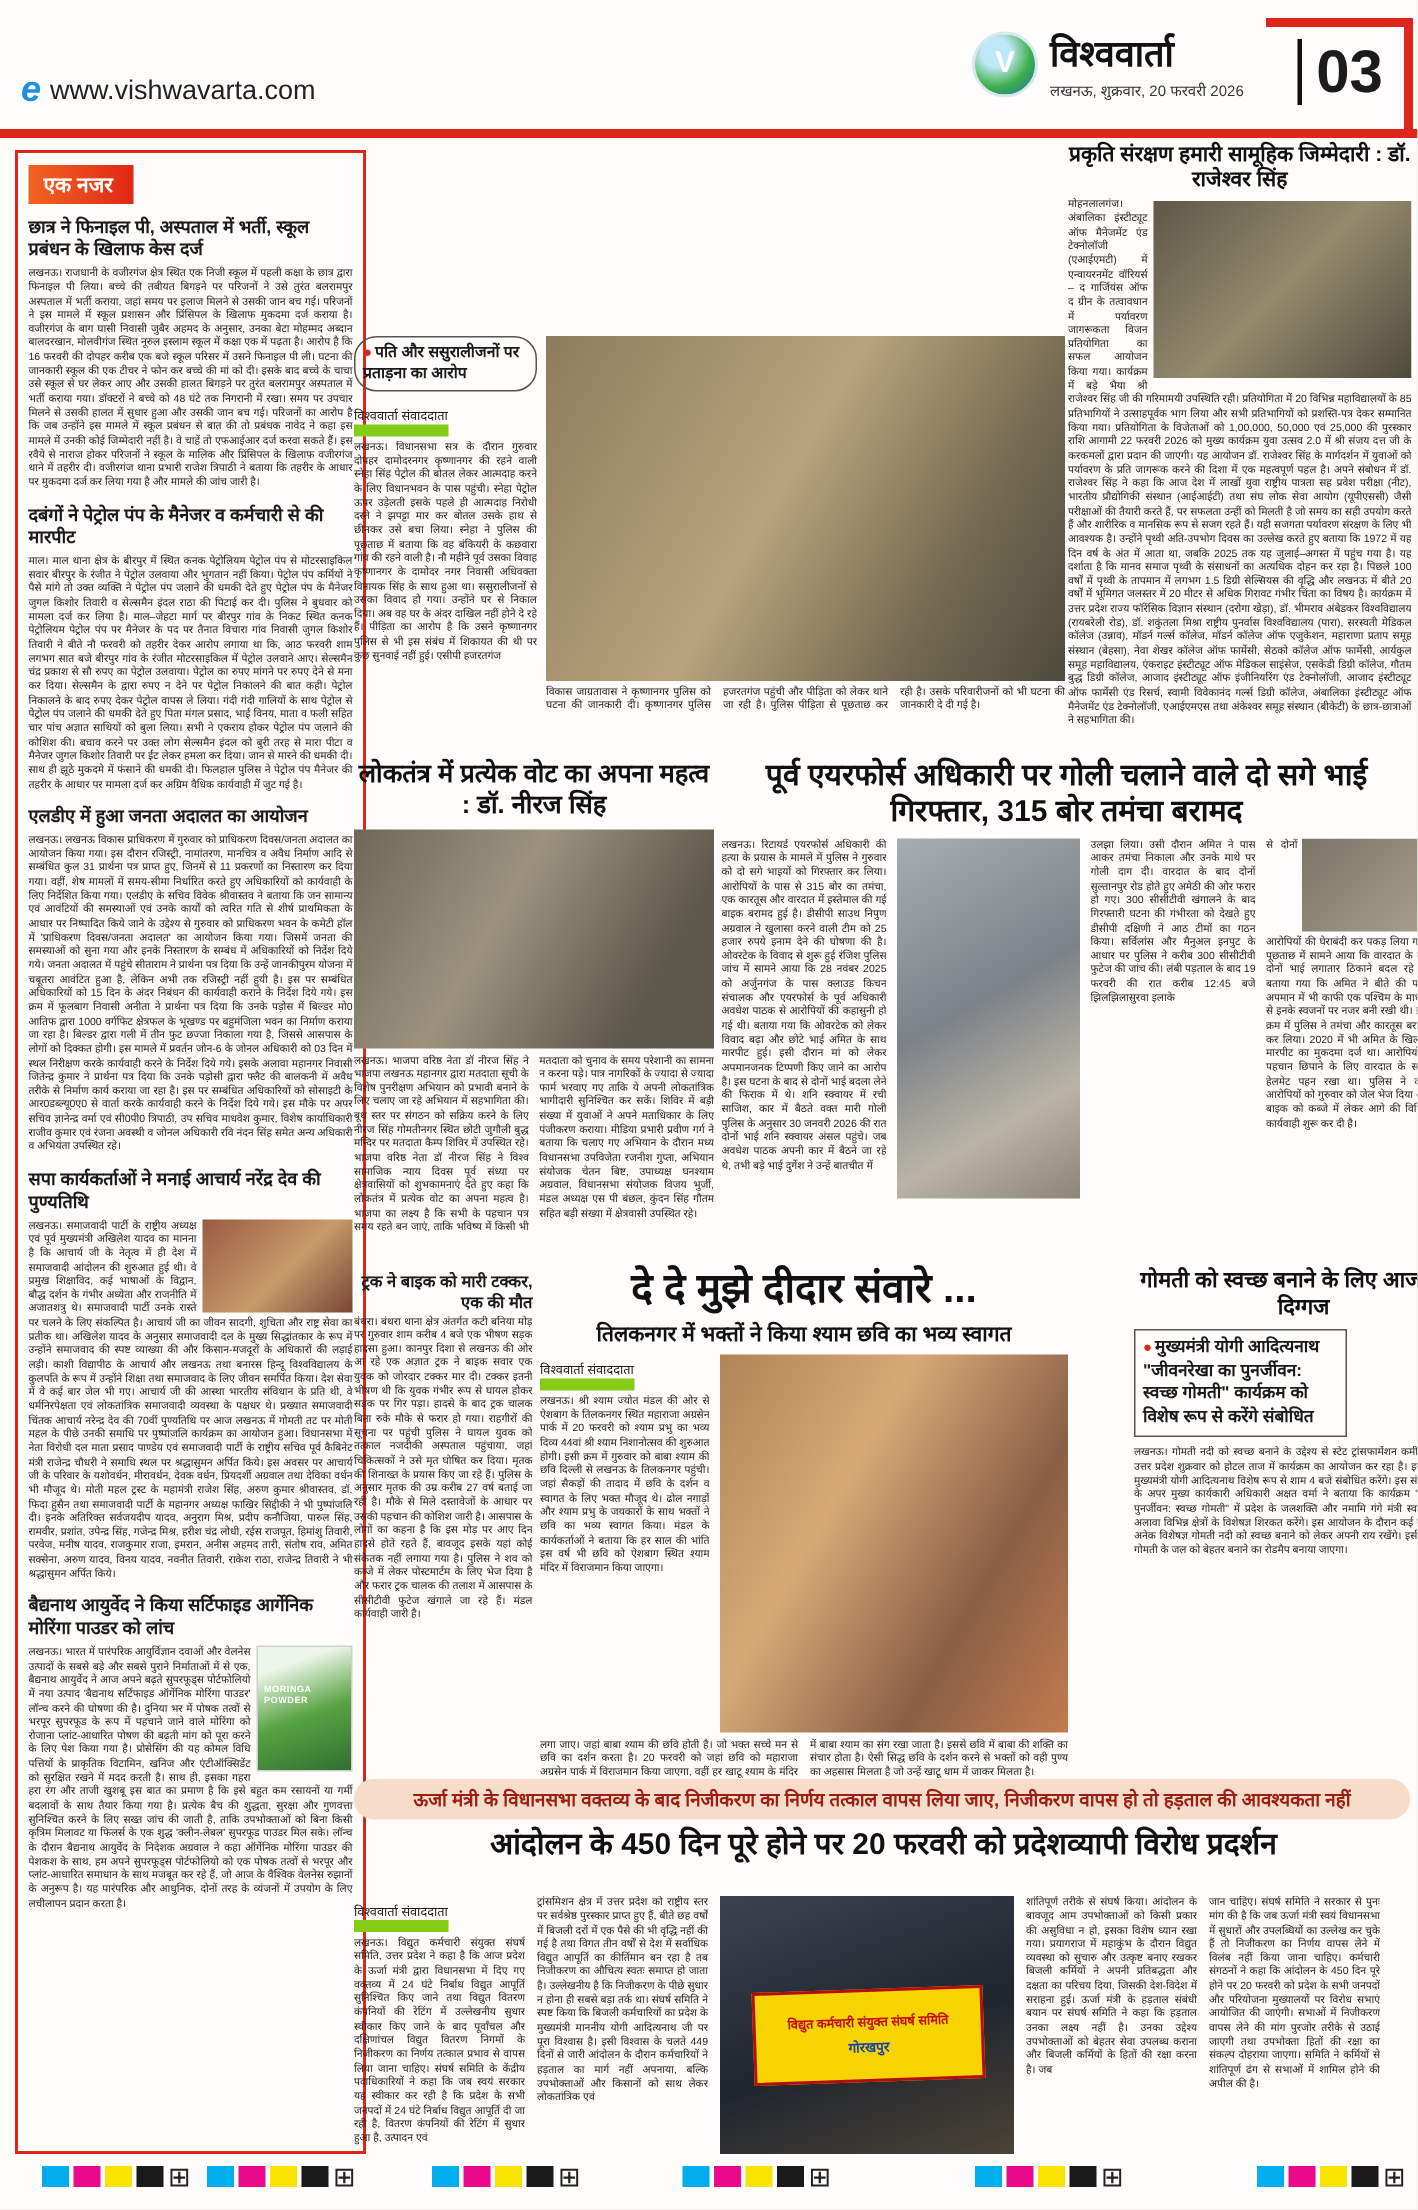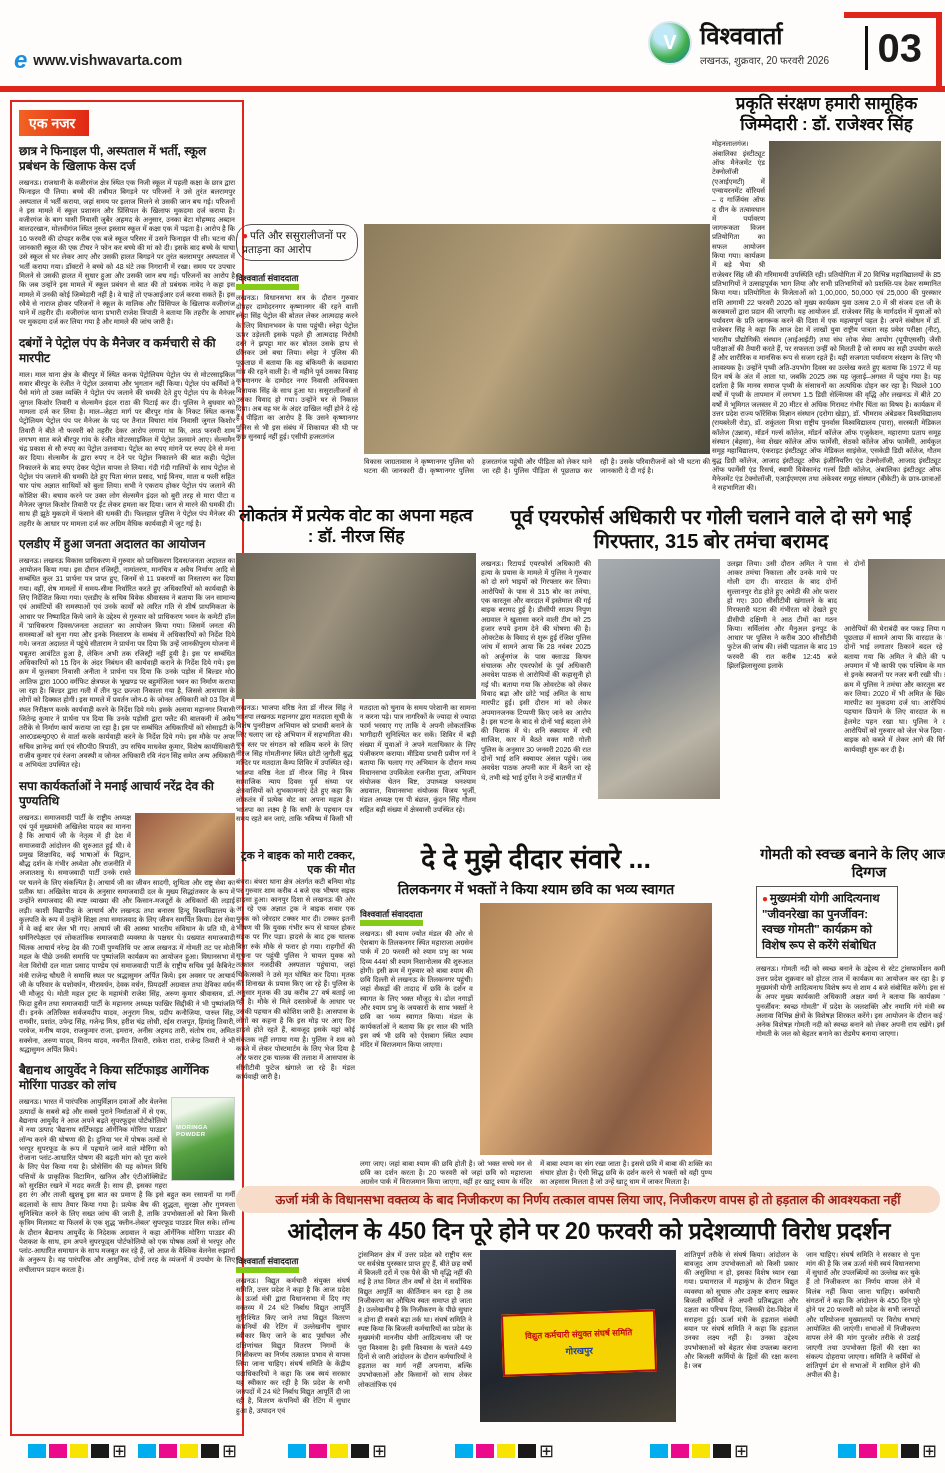--- a/index.html
+++ b/index.html
@@ -2,21 +2,21 @@
 <html lang="hi"><head>
 <meta charset="utf-8">
 <style>
   html,body{margin:0;padding:0;background:#e9e9e9;}
   .page{position:relative;width:945px;height:1473px;background:#fffdfb;margin:0 auto;
         font-family:"Liberation Sans","DejaVu Sans",sans-serif;color:#1b1b1b;overflow:hidden;}
   
   .hdr{position:absolute;left:0;top:0;width:945px;height:86px;}
   .url-row{position:absolute;left:14px;top:48px;display:flex;align-items:center;gap:6px;}
   .e-icon{font-size:24px;font-weight:bold;font-style:italic;color:#1c8fe0;line-height:1;}
-  .url{font-size:14px;font-weight:bold;color:#222;}
+  .url{font-size:18px;font-weight:normal;color:#222;}
   .masthead-center{position:absolute;left:300px;top:26px;width:340px;text-align:center;
         font-size:26px;font-weight:bold;}
   .brand-wrap{position:absolute;left:648px;top:18px;display:flex;gap:8px;align-items:center;}
   .brand-logo{width:40px;height:40px;border-radius:50%;
         background:radial-gradient(circle at 35% 30%,#bfe9f7 0 25%,#3fae49 60%,#1470b8 100%);
         display:flex;align-items:center;justify-content:center;color:#fff;font-weight:bold;font-size:20px;
         border:2px solid #d9e8ee;}
   .brand-name{font-size:24px;font-weight:bold;color:#111;}
   .brand-date{font-size:10px;color:#333;margin-top:2px;}
   .pageno-box{position:absolute;right:3px;top:12px;width:92px;height:70px;
@@ -33,41 +33,41 @@
   .s-head{font-size:12px;font-weight:bold;line-height:1.25;margin:0 0 4px 0;}
   .s-body{font-size:7px;line-height:9.3px;text-align:justify;color:#222;}
   .sapa-photo{float:right;width:100px;height:62px;margin:0 0 3px 4px;
         background:linear-gradient(135deg,#9a5a42,#c89a6a 55%,#7a4535);}
   .moringa-photo{float:right;width:62px;height:82px;margin:0 0 3px 4px;border:1px solid #cfcfcf;
         background:linear-gradient(160deg,#eef6ea 0 18%,#58a343 55%,#2f7030);position:relative;}
   .product-label{position:absolute;left:4px;top:26px;font-size:6px;font-weight:bold;color:#fff;
         letter-spacing:.4px;line-height:7px;}
   
   .h-center{text-align:center;font-weight:bold;color:#111;}
-  .byline{font-size:8.5px;font-weight:bold;border-bottom:6px solid #84cc16;display:inline-block;
+  .byline{font-size:8.5px;font-weight:normal;border-bottom:8px solid #84cc16;display:inline-block;
         padding-bottom:1px;margin-bottom:3px;}
   .body-txt{font-size:7px;line-height:9.3px;text-align:justify;color:#222;}
   .dotbox{border:1px solid #555;padding:4px 5px;margin-bottom:6px;}
   .dotbox .bullet{color:#e0251b;font-size:10px;margin-right:2px;}
   .ph{background:#888;}
   
   .main-head{position:absolute;left:236px;top:94px;width:470px;}
   .main-head h1{font-size:28px;line-height:1.17;margin:0;}
   .main-sub{font-size:16px;margin-top:5px;}
   .main-story{position:absolute;left:236px;top:224px;width:474px;display:flex;gap:6px;}
   .ms-left{width:122px;flex:none;}
-  .ms-left .dotbox{font-size:10.5px;font-weight:normal;line-height:1.25;border-radius:15px;}
+  .ms-left .dotbox{font-size:10.5px;font-weight:bold;line-height:1.25;border-radius:15px;}
   .ms-body{height:212px;overflow:hidden;}
   .ms-right{width:346px;flex:none;}
   .main-photo{width:346px;height:230px;
         background:linear-gradient(120deg,#8d7c5c,#b8a37c 45%,#756a52 75%,#4d4a3c);}
   .caption{font-size:7px;line-height:9px;text-align:justify;margin-top:3px;column-count:3;column-gap:8px;}
   
   .nature{position:absolute;left:712px;top:94px;width:229px;}
-  .nature h2{font-size:17px;line-height:1.22;margin:0 0 4px 0;}
+  .nature h2{font-size:14px;line-height:1.22;margin:0 0 4px 0;}
   .nature-photo{float:right;width:172px;height:118px;margin:2px 0 3px 4px;
         background:linear-gradient(135deg,#5f5748,#948a6d 50%,#4e4a3c);}
   .nature-body{height:352px;overflow:hidden;}
   
   .vote{position:absolute;left:236px;top:505px;width:240px;}
   .vote h2{font-size:17px;line-height:1.25;margin:0 0 5px 0;}
   .vote-photo{width:240px;height:146px;margin-bottom:4px;
         background:linear-gradient(120deg,#6e6759,#9c927e 40%,#5d584c 80%);}
   .vote-body{column-count:2;column-gap:7px;height:140px;overflow:hidden;}
   
@@ -96,21 +96,21 @@
   .gomti{position:absolute;left:716px;top:845px;width:226px;margin-left:40px;}
   .gomti h2{font-size:14.5px;line-height:1.25;margin:0 0 5px 0;}
   .gomti .dotbox{font-size:11.5px;font-weight:bold;line-height:1.35;width:130px;}
   .gomti-body{height:188px;overflow:hidden;}
   
   .banner{position:absolute;left:236px;top:1186px;width:704px;height:27px;border-radius:13px;
         background:#f7dcc9;color:#9c1f15;font-weight:bold;font-size:12.5px;display:flex;
         align-items:center;justify-content:center;}
   
   .protest{position:absolute;left:236px;top:1218px;width:706px;}
-  .protest h1{font-size:23px;margin:0 0 4px 0;line-height:1.2;}
+  .protest h1{font-size:20px;margin:0 0 22px 0;line-height:1.2;}
   .pr-row{display:flex;gap:8px;}
   .pr-col{width:114px;flex:none;height:178px;overflow:hidden;}
   .pr-photo{width:196px;height:172px;flex:none;position:relative;
         background:linear-gradient(160deg,#3c4350,#20252e 55%,#4a4336);}
   .pr-banner{position:absolute;left:22px;top:62px;width:150px;height:58px;background:#f5d402;
         border:2px solid #b50d0d;transform:rotate(-2deg);display:flex;flex-direction:column;
         align-items:center;justify-content:center;}
   .pr-banner .l1{color:#c40f0f;font-weight:bold;font-size:8.5px;text-align:center;line-height:1.3;}
   .pr-banner .l2{color:#1b41a8;font-weight:bold;font-size:9px;margin-top:3px;}
   

